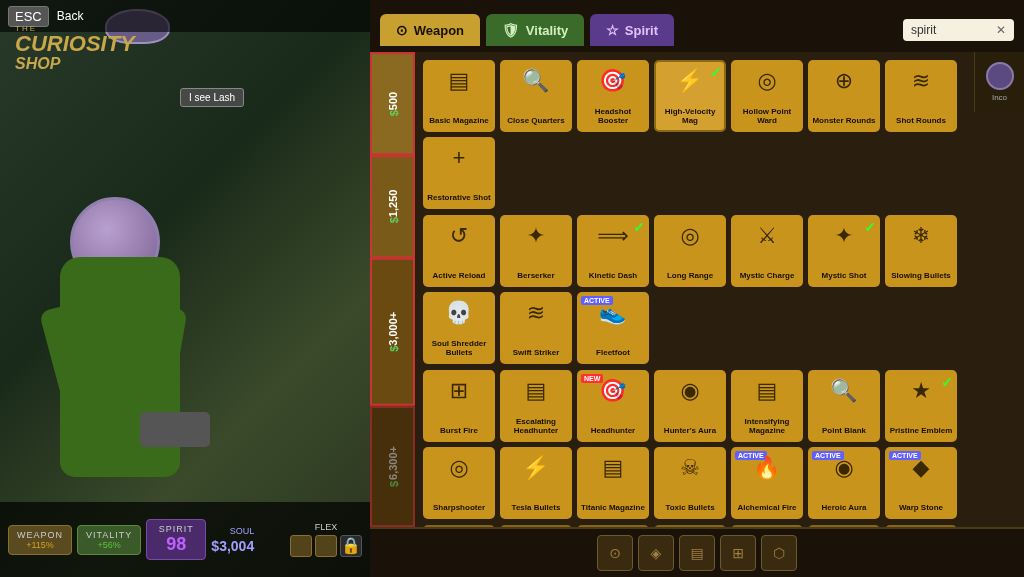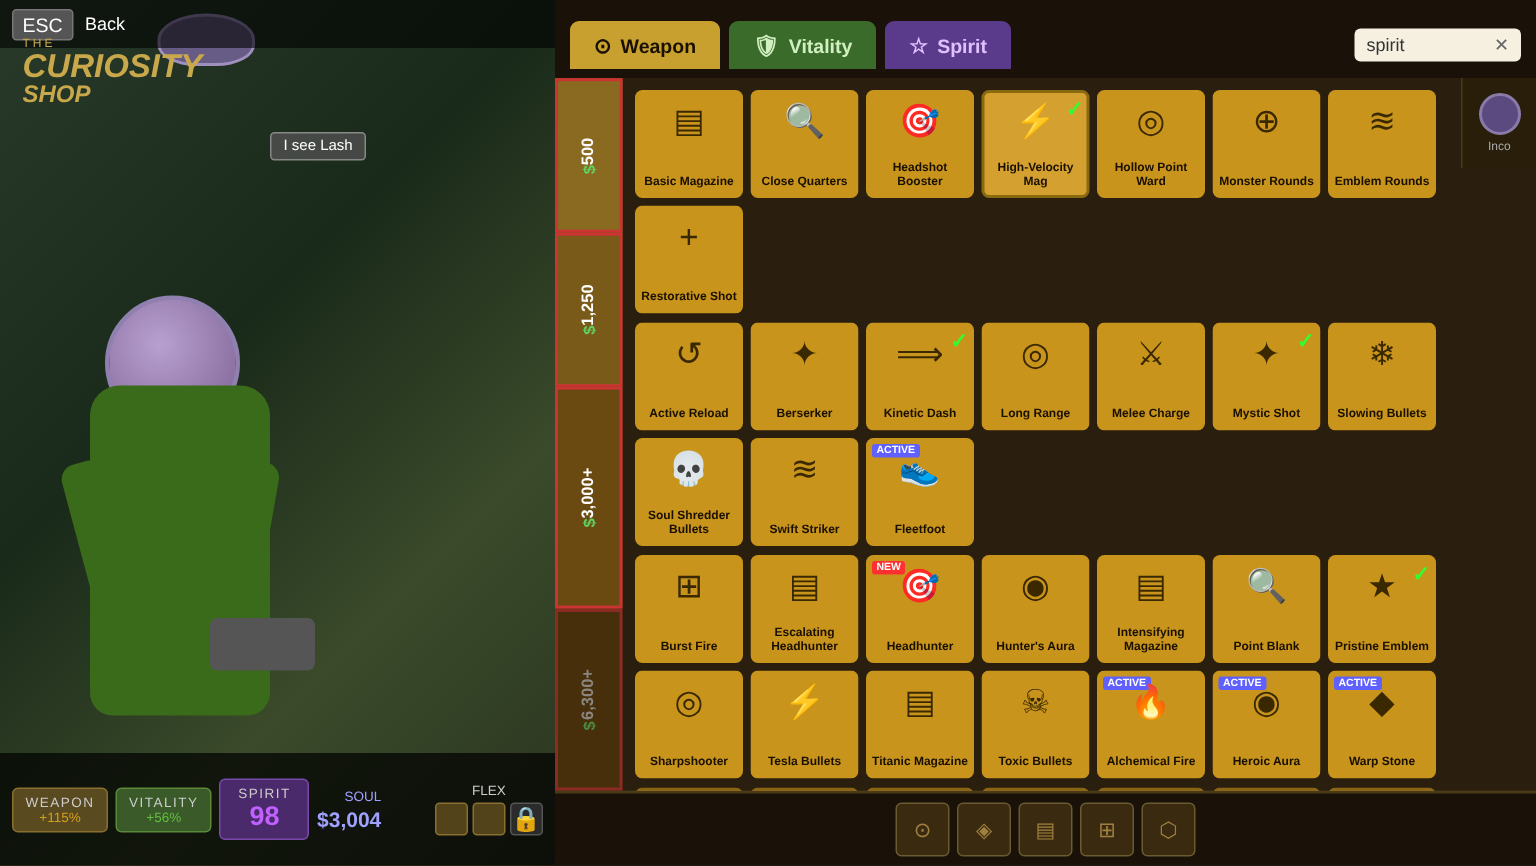--- a/index.html
+++ b/index.html
@@ -680,21 +680,21 @@
           <div class="item-card">
             <div class="item-icon-area">◎</div>
             <div class="item-name">Hollow Point Ward</div>
           </div>
           <div class="item-card">
             <div class="item-icon-area">⊕</div>
             <div class="item-name">Monster Rounds</div>
           </div>
           <div class="item-card">
             <div class="item-icon-area">≋</div>
-            <div class="item-name">Emblem Rounds</div>
+            <div class="item-name">Shot Rounds</div>
           </div>
           <div class="item-card">
             <div class="item-icon-area">+</div>
             <div class="item-name">Restorative Shot</div>
           </div>
         </div>
 
       <div class="tier-row" id="tier2-row">
           <div class="item-card">
             <div class="item-icon-area">↺</div>
@@ -708,21 +708,21 @@
             <span class="item-check">✓</span>
             <div class="item-icon-area">⟹</div>
             <div class="item-name">Kinetic Dash</div>
           </div>
           <div class="item-card">
             <div class="item-icon-area">◎</div>
             <div class="item-name">Long Range</div>
           </div>
           <div class="item-card">
             <div class="item-icon-area">⚔</div>
-            <div class="item-name">Melee Charge</div>
+            <div class="item-name">Mystic Charge</div>
           </div>
           <div class="item-card">
             <span class="item-check">✓</span>
             <div class="item-icon-area">✦</div>
             <div class="item-name">Mystic Shot</div>
           </div>
           <div class="item-card">
             <div class="item-icon-area">❄</div>
             <div class="item-name">Slowing Bullets</div>
           </div>

